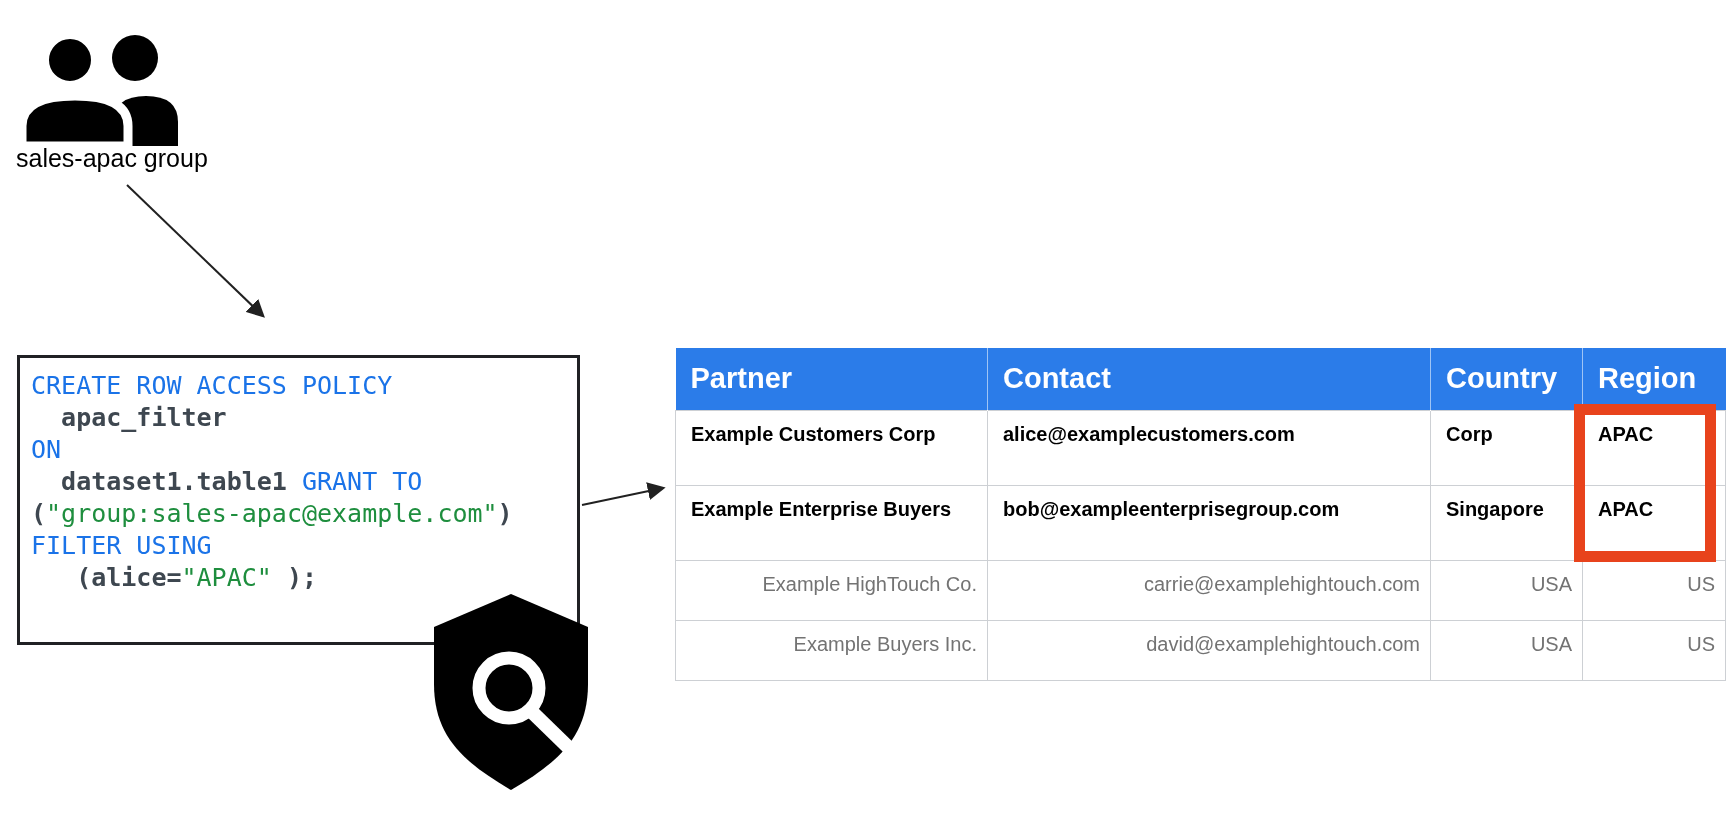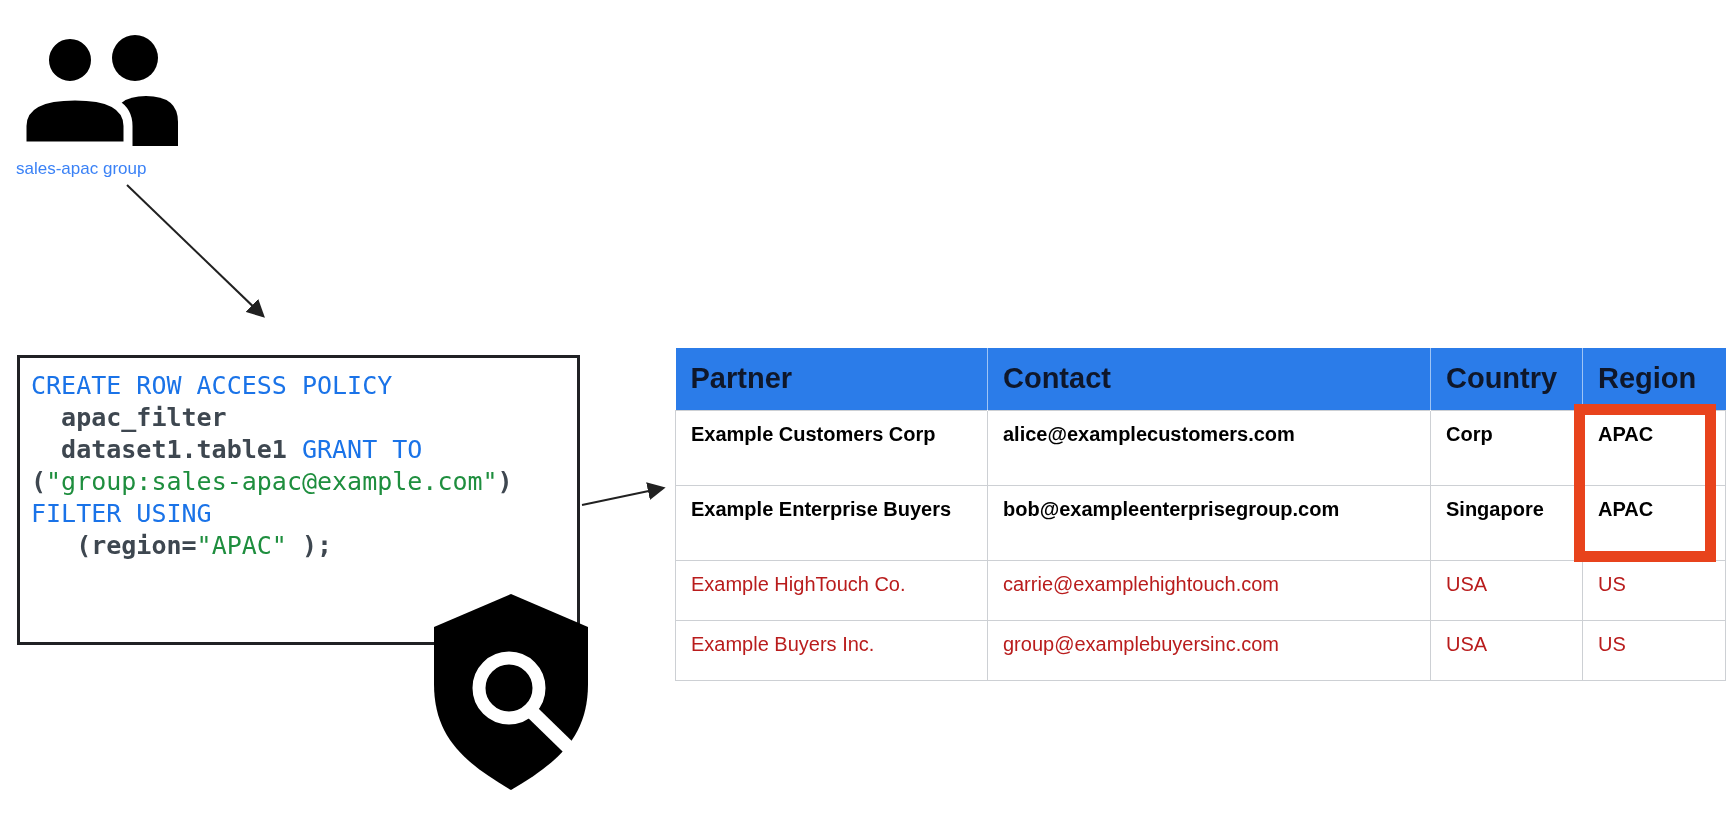--- a/index.html
+++ b/index.html
@@ -27,24 +27,24 @@
   .group-icon {
     position: absolute;
     left: 18px;
     top: 28px;
     width: 175px;
     height: 120px;
   }
   .group-label {
     position: absolute;
     left: 16px;
-    top: 159px;
+    top: 144px;
     width: 230px;
-    font-size: 17px;
-    color: #3b82f6;
+    font-size: 25px;
+    color: #000000;
     letter-spacing: 0;
   }
 
   
   .policy-box {
     position: absolute;
     left: 17px;
     top: 355px;
     width: 563px;
     height: 290px;
@@ -84,21 +84,21 @@
     border-collapse: collapse;
     table-layout: fixed;
   }
   col.c-partner { width: 312px; }
   col.c-contact { width: 443px; }
   col.c-country { width: 152px; }
   col.c-region  { width: 143px; }
 
   table.partners th {
     background: #2b7ce9;
-    color: #0f172a;
+    color: #ffffff;
     font-size: 29px;
     font-weight: bold;
     text-align: left;
     height: 62px;
     padding: 0 0 0 15px;
     vertical-align: middle;
     border-right: 1px solid rgba(255,255,255,0.55);
   }
   table.partners th:last-child { border-right: none; }
 
@@ -106,21 +106,21 @@
     border: 1px solid #cdd0d4;
     vertical-align: top;
     padding: 7px 10px 0 15px;
     font-size: 20px;
     line-height: 33px;
     color: #000000;
     font-weight: bold;
     background: #ffffff;
   }
   tr.row-granted  td { height: 75px; }
-  tr.row-filtered td { height: 60px; color: #b91c1c; font-weight: normal; }
+  tr.row-filtered td { height: 60px; color: #737373; font-weight: normal; text-align: right; }
 
   
   .region-highlight {
     position: absolute;
     left: 1574px;
     top: 404px;
     width: 142px;
     height: 158px;
     border: 11px solid #e8431c;
     z-index: 6;
@@ -149,24 +149,25 @@
 
     <path d="M4 118 v-20 q0 -30 53 -30 q53 0 53 30 v20 z" fill="#000000" stroke="#ffffff" stroke-width="9"></path>
     <circle cx="52" cy="32" r="24" fill="#000000" stroke="#ffffff" stroke-width="6"></circle>
   </svg>
   <div class="group-label">sales-apac group</div>
 
   <div class="policy-box">
     <div id="policy-code">
         <div class="code-line"><span class="tok-kw">CREATE ROW ACCESS POLICY</span></div>
         <div class="code-line"><span class="tok-id">  apac_filter</span></div>
+        <div class="code-line"><span class="tok-kw">ON</span></div>
         <div class="code-line"><span class="tok-id">  dataset1.table1 </span><span class="tok-kw">GRANT TO</span></div>
         <div class="code-line"><span class="tok-id">(</span><span class="tok-str">"group:sales-apac@example.com"</span><span class="tok-id">)</span></div>
         <div class="code-line"><span class="tok-kw">FILTER USING</span></div>
-        <div class="code-line"><span class="tok-id">   (region=</span><span class="tok-str">"APAC"</span><span class="tok-id"> );</span></div>
+        <div class="code-line"><span class="tok-id">   (alice=</span><span class="tok-str">"APAC"</span><span class="tok-id"> );</span></div>
       </div>
   </div>
 
   <svg class="shield-icon" viewBox="0 0 166 200" xmlns="http://www.w3.org/2000/svg" aria-hidden="true">
     <path d="M83 2 L160 35 V92 C160 147 127 172 83 198 C39 172 6 147 6 92 V35 Z" fill="#000000"></path>
     <circle cx="81" cy="96" r="30" fill="none" stroke="#ffffff" stroke-width="13"></circle>
     <line x1="103" y1="119" x2="141" y2="156" stroke="#ffffff" stroke-width="14"></line>
   </svg>
 
   <div class="table-wrap">
@@ -199,21 +200,21 @@
             <td>APAC</td>
           </tr>
           <tr class="row-filtered">
             <td>Example HighTouch Co.</td>
             <td>carrie@examplehightouch.com</td>
             <td>USA</td>
             <td>US</td>
           </tr>
           <tr class="row-filtered">
             <td>Example Buyers Inc.</td>
-            <td>group@examplebuyersinc.com</td>
+            <td>david@examplehightouch.com</td>
             <td>USA</td>
             <td>US</td>
           </tr>
         </tbody>
     </table>
   </div>
 
   <div class="region-highlight"></div>
 
 </div>

